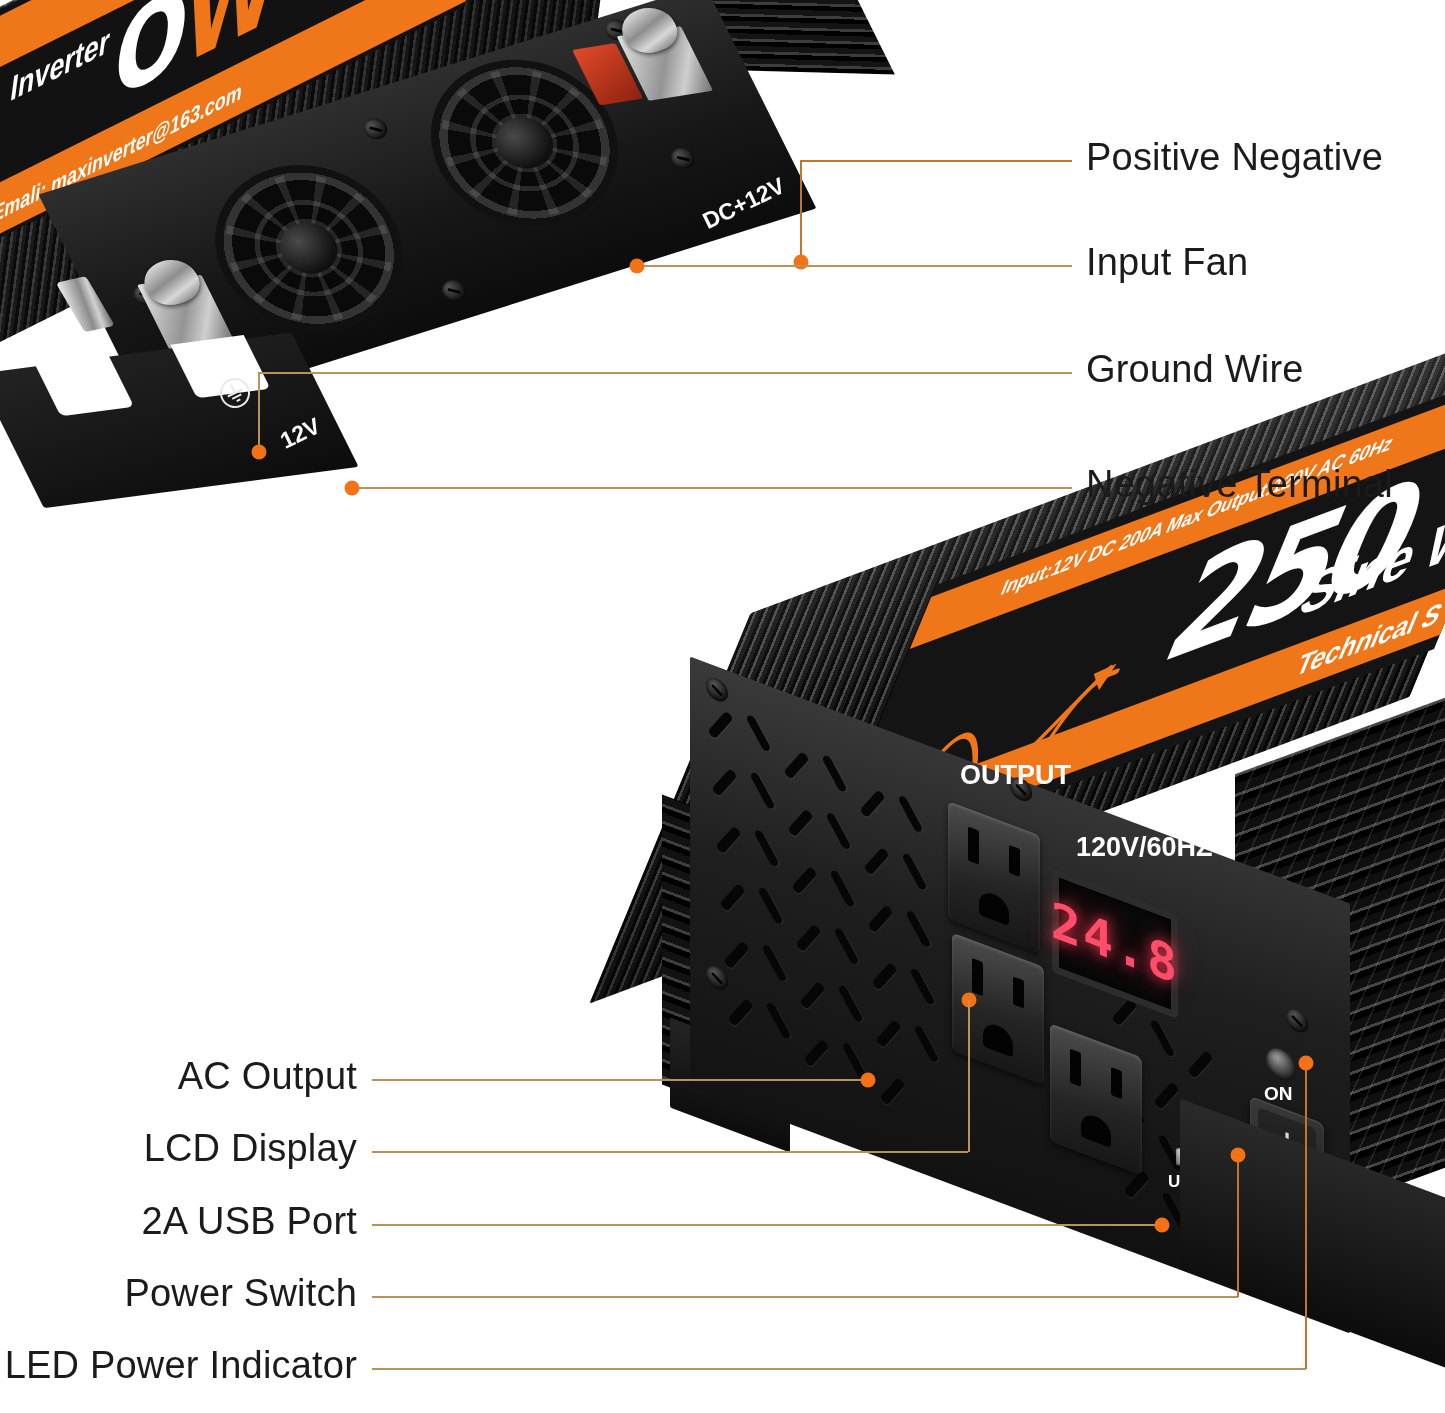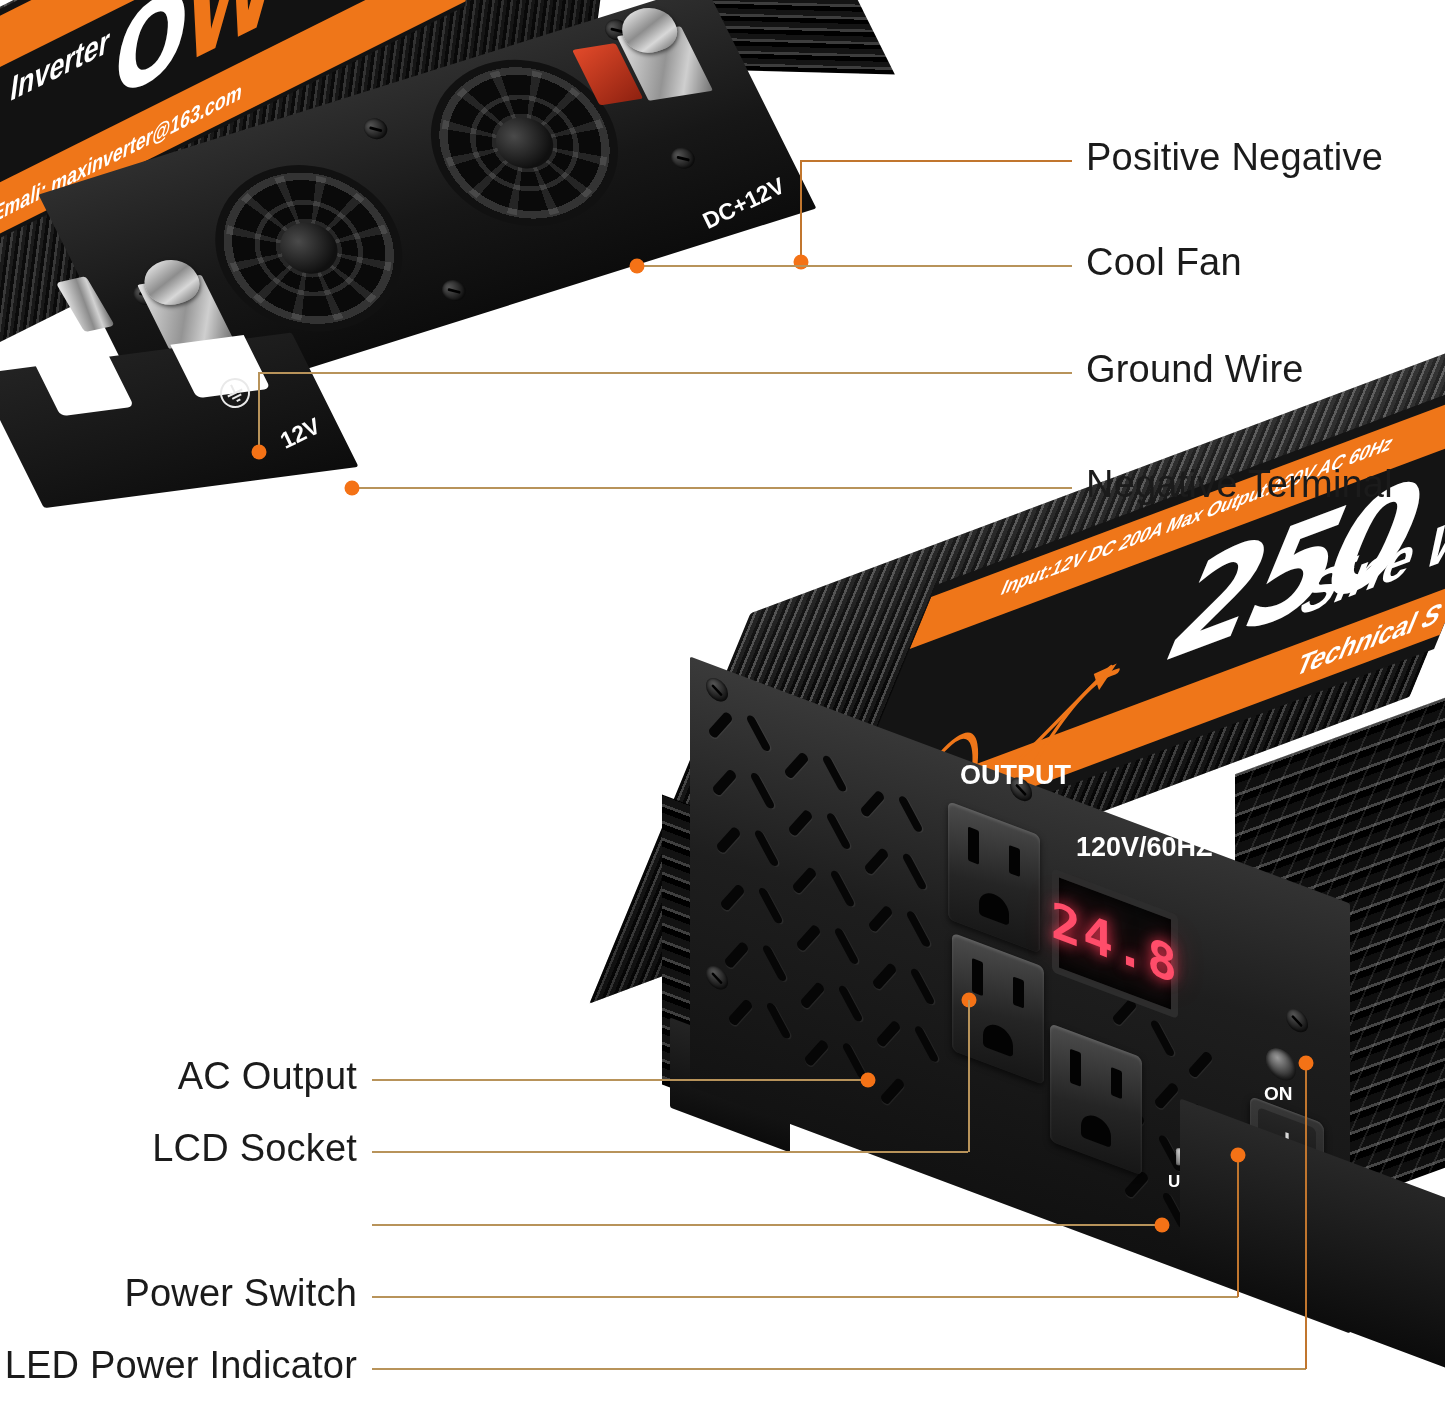--- a/index.html
+++ b/index.html
@@ -652,22 +652,23 @@
 
   <div class="leader h" style="left:372px; top:1296px; width:866px;"></div>
   <div class="leader v dark" style="left:1237px; top:1155px; height:142px;"></div>
   <div class="dot" style="left:1238px; top:1155px;"></div>
 
   <div class="leader h" style="left:372px; top:1368px; width:934px;"></div>
   <div class="leader v dark" style="left:1305px; top:1063px; height:306px;"></div>
   <div class="dot" style="left:1306px; top:1063px;"></div>
 
   <div class="callout-label right" style="left:1086px; top:138px;">Positive Negative</div>
-  <div class="callout-label right" style="left:1086px; top:243px;">Cool Fan</div>
+  <div class="callout-label right" style="left:1086px; top:243px;">Input Fan</div>
   <div class="callout-label right" style="left:1086px; top:350px;">Ground Wire</div>
   <div class="callout-label right" style="left:1086px; top:465px;">Negative Terminal</div>
 
   <div class="callout-label left" style="right:1088px; top:1057px;">AC Output</div>
-  <div class="callout-label left" style="right:1088px; top:1129px;">LCD Socket</div>
+  <div class="callout-label left" style="right:1088px; top:1129px;">LCD Display</div>
+  <div class="callout-label left" style="right:1088px; top:1202px;">2A USB Port</div>
   <div class="callout-label left" style="right:1088px; top:1346px;">LED Power Indicator</div>
   <div class="callout-label left" style="right:1088px; top:1274px;">Power Switch</div>
 
 </div>
 
 </body></html>

